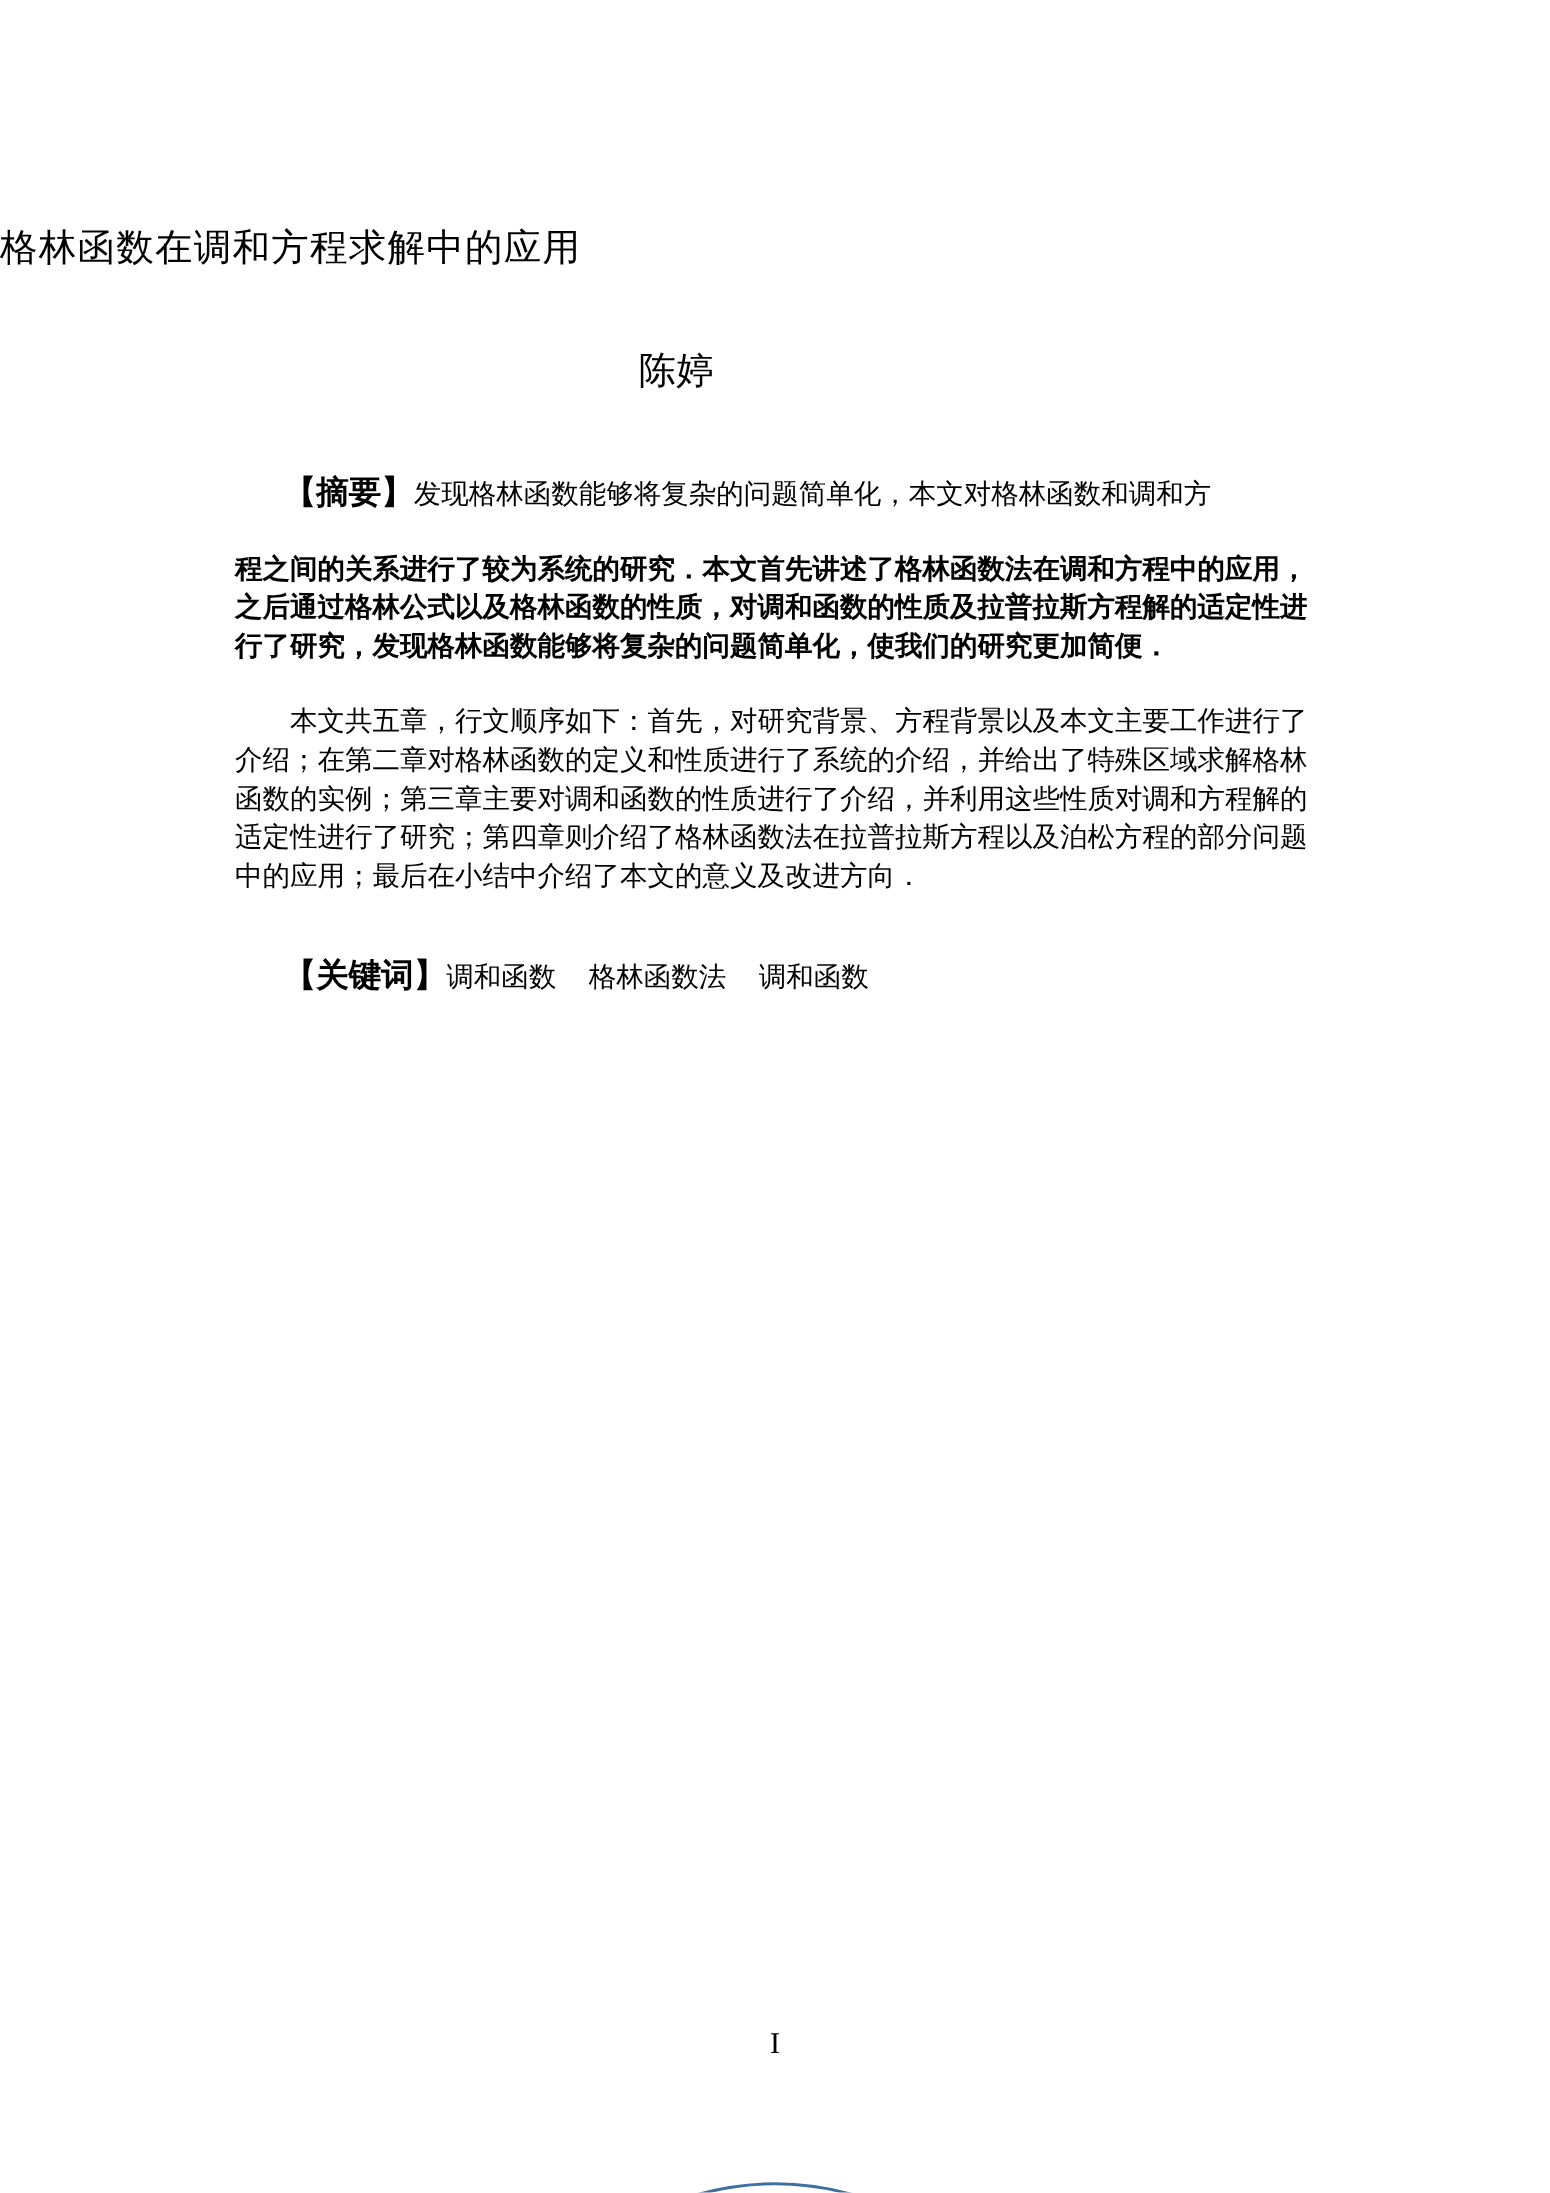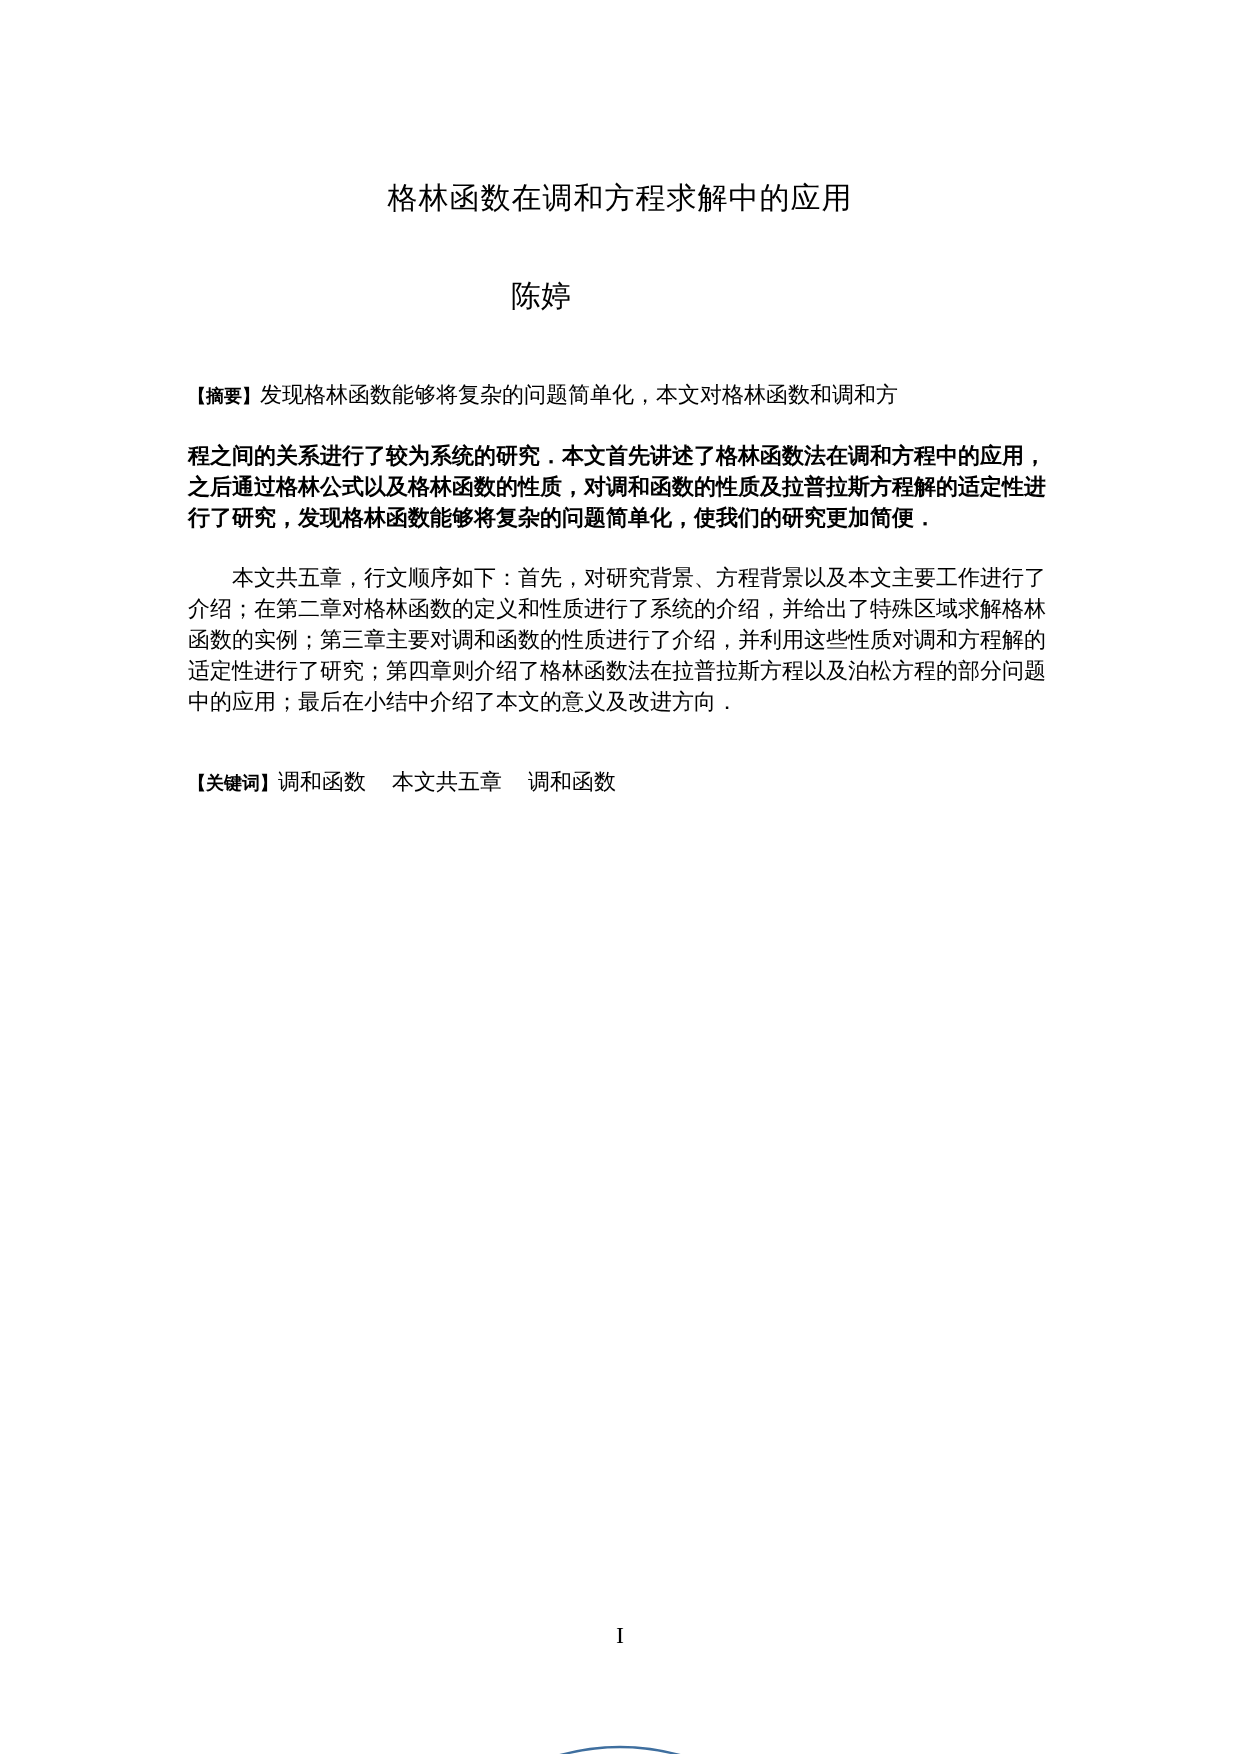--- a/index.html
+++ b/index.html
@@ -1,47 +1,47 @@
 <!DOCTYPE html>
 <html><head>
 <meta charset="utf-8">
 <style>
   html, body { margin: 0; padding: 0; background: #ffffff; }
   body { width: 1240px; height: 1754px; position: relative; overflow: hidden;
          font-family: "DejaVu Serif", "Liberation Serif", serif; color: #000; }
-  .title { position: absolute; top: 178px; left: 0; width: 1240px; text-align: center;
+  .title { position: absolute; top: 178px; left: 0; width: 1240px; 
            font-family: "DejaVu Sans", "Liberation Sans", sans-serif; font-size: 30px; letter-spacing: 1px; }
   .author { position: absolute; top: 276px; left: 0; width: 1082px; text-align: center;
             font-family: "DejaVu Sans", "Liberation Sans", sans-serif; font-size: 30px; }
   .body-block { position: absolute; left: 188px; width: 870px; font-size: 22px; }
   .abs-first { top: 378px; line-height: 34px; }
   .abs-rest { top: 440px; line-height: 31px; font-weight: bold; }
   .para2 { top: 562px; line-height: 31px; text-indent: 2em; }
   .keywords { top: 765px; line-height: 34px; }
-  .label { font-family: Liberation Serif, serif; font-weight: bold; font-size: 18px; }
+  .label { font-family: Liberation Mono, monospace; font-weight: bold; font-size: 26px; margin-left: 39px; }
   .kw { margin-right: 26px; }
   .pagenum { position: absolute; top: 1622px; left: 0; width: 1240px; text-align: center;
              font-size: 24px; font-family: "Liberation Serif", serif; }
   .arc { position: absolute; left: 540px; top: 1740px; }
 </style>
 </head>
 <body>
 
 <div class="title">格林函数在调和方程求解中的应用</div>
 <div class="author">陈婷</div>
 
 <div class="body-block abs-first">
   <span class="label">【摘要】</span><span>发现格林函数能够将复杂的问题简单化，本文对格林函数和调和方</span>
 </div>
 
 <div class="body-block abs-rest">程之间的关系进行了较为系统的研究．本文首先讲述了格林函数法在调和方程中的应用，之后通过格林公式以及格林函数的性质，对调和函数的性质及拉普拉斯方程解的适定性进行了研究，发现格林函数能够将复杂的问题简单化，使我们的研究更加简便．</div>
 
 <div class="body-block para2">本文共五章，行文顺序如下：首先，对研究背景、方程背景以及本文主要工作进行了介绍；在第二章对格林函数的定义和性质进行了系统的介绍，并给出了特殊区域求解格林函数的实例；第三章主要对调和函数的性质进行了介绍，并利用这些性质对调和方程解的适定性进行了研究；第四章则介绍了格林函数法在拉普拉斯方程以及泊松方程的部分问题中的应用；最后在小结中介绍了本文的意义及改进方向．</div>
 
 <div class="body-block keywords">
-  <span class="label">【关键词】</span><span class="kw">调和函数</span><span class="kw">本文共五章</span><span class="kw">调和函数</span>
+  <span class="label">【关键词】</span><span class="kw">调和函数</span><span class="kw">格林函数法</span><span class="kw">调和函数</span>
 </div>
 
 <div class="pagenum">I</div>
 
 <svg class="arc" width="160" height="20" viewBox="0 0 160 20">
   <path d="M 4 20 Q 80 -6 156 20" fill="none" stroke="#3f6f9f" stroke-width="2.5"></path>
 </svg>
 
 </body></html>

